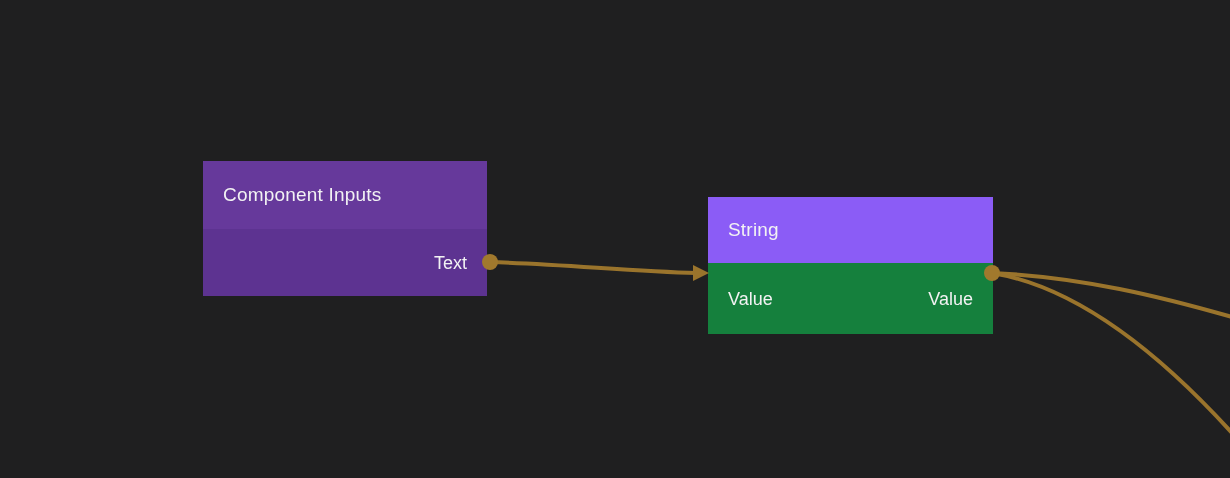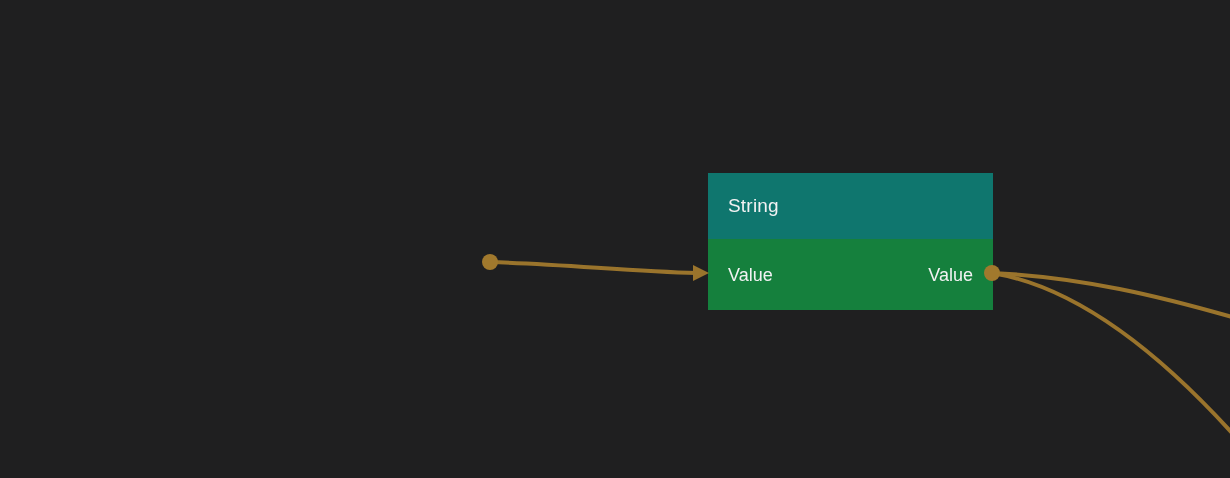--- a/index.html
+++ b/index.html
@@ -30,21 +30,21 @@
   .node-body {
     display: flex;
     align-items: center;
     padding: 0 20px;
     font-size: 18px;
   }
   #node-component-inputs { left: 203px; top: 161px; width: 284px; }
   #node-component-inputs .node-header { height: 68px; background: #66399b; }
   #node-component-inputs .node-body   { height: 67px; background: #5d3391; justify-content: flex-end; }
   #node-string { left: 708px; top: 173px; width: 285px; }
-  #node-string .node-header { height: 66px; background: #0f766e; }
+  #node-string .node-header { height: 66px; background: #8b5cf6; margin-top: 24px; }
   #node-string .node-body   { height: 71px; background: #15803d; justify-content: space-between; }
   .port-label { line-height: 1; }
   
   #wire-layer {
     position: absolute;
     left: 0; top: 0;
     width: 1230px;
     height: 478px;
     pointer-events: none;
   }
@@ -55,20 +55,28 @@
     stroke-linecap: round;
   }
   .arrowhead { fill: #9a742c; stroke: none; }
   .port-dot  { fill: #a1792d; stroke: none; }
 </style>
 </head>
 <body>
 
 <div id="canvas">
 
+  <div class="node" id="node-component-inputs">
+    <div class="node-header">
+      <span>Component Inputs</span>
+    </div>
+    <div class="node-body">
+      <span class="port-label">Text</span>
+    </div>
+  </div>
 
   <div class="node" id="node-string">
     <div class="node-header">
       <span>String</span>
     </div>
     <div class="node-body">
       <span class="port-label">Value</span>
       <span class="port-label">Value</span>
     </div>
   </div>

